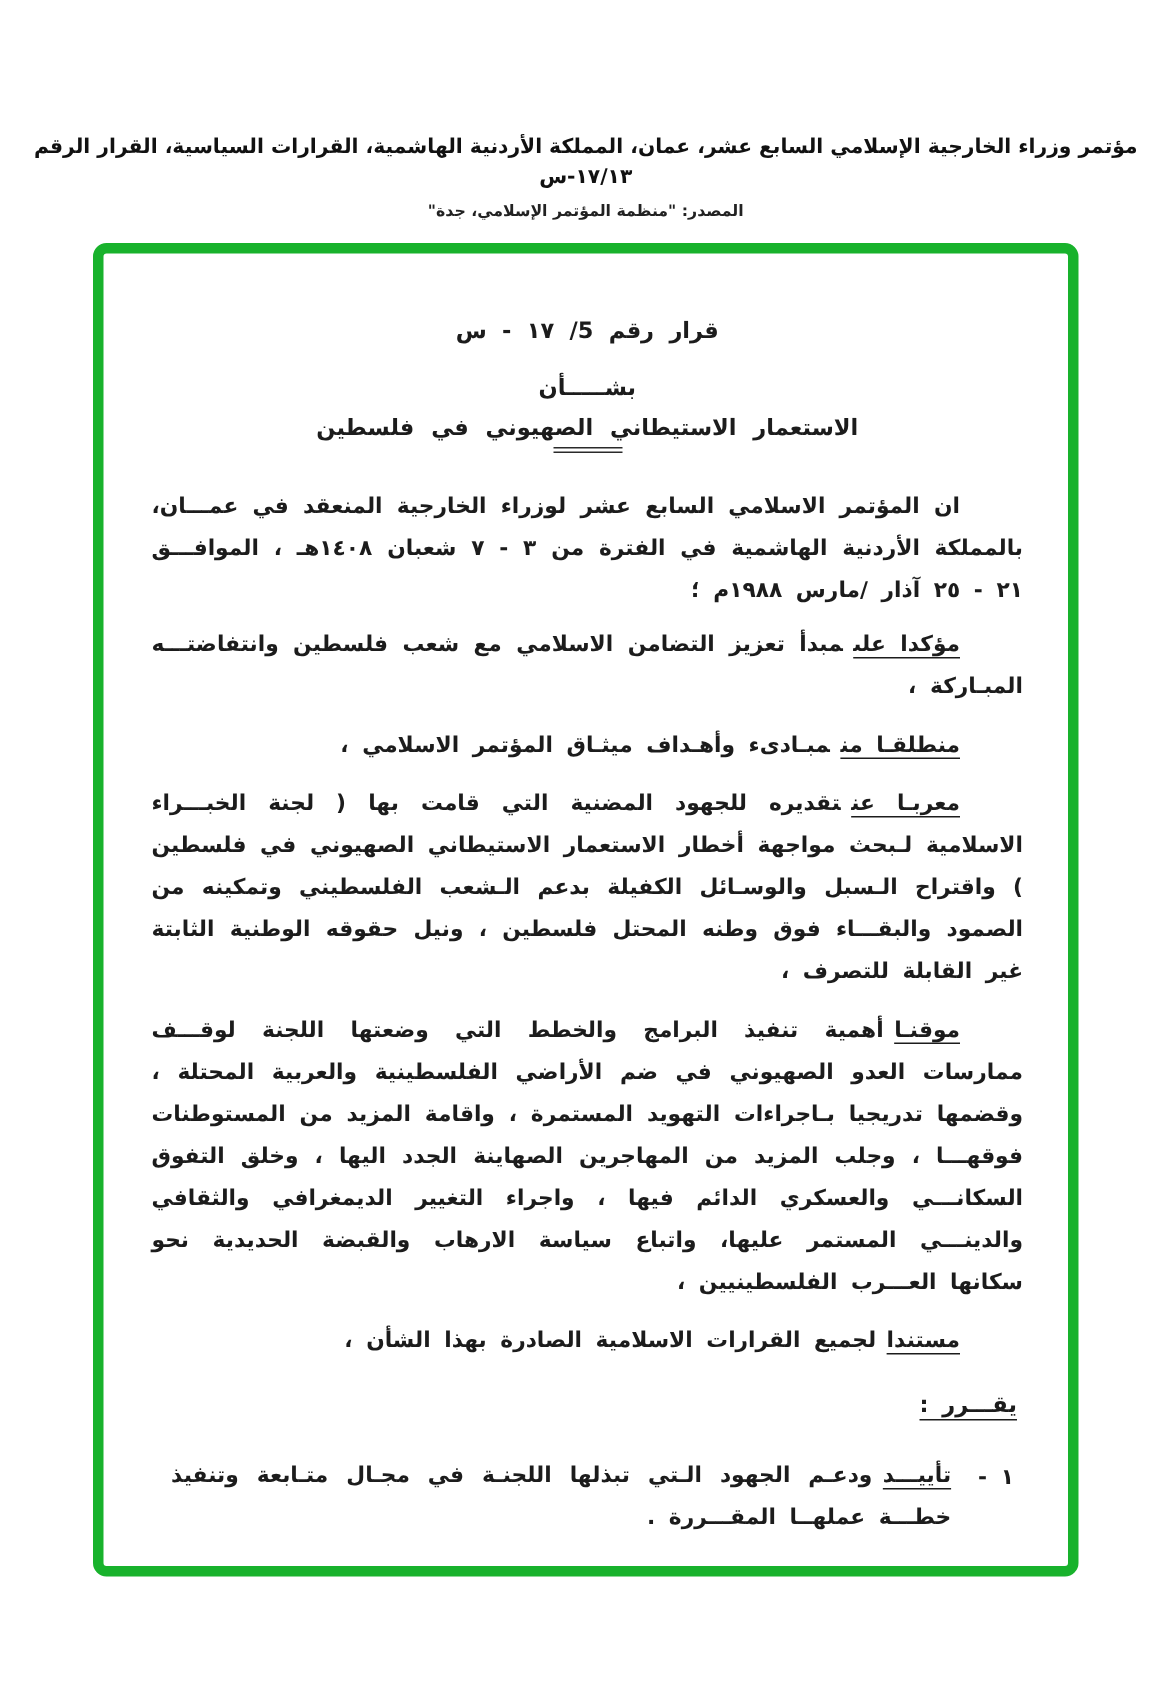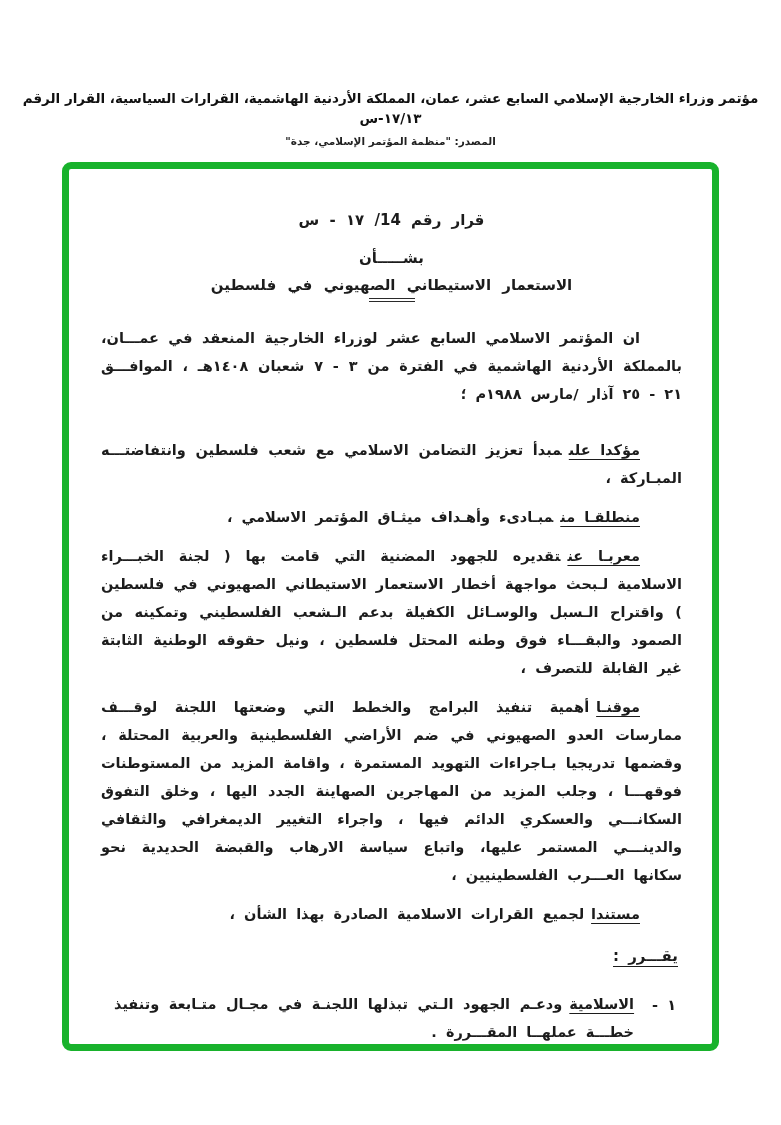--- a/index.html
+++ b/index.html
@@ -74,21 +74,21 @@
   }
   .para {
     margin-bottom: 11px;
     text-indent: 42px;
   }
   .para .lead {
     text-decoration: underline;
     text-underline-offset: 4px;
     margin-left: 7px;
   }
-  .preamble { margin-bottom: 28px; }
+  .preamble { margin-bottom: 8px; }
 
   .decides {
     margin: 14px 4px 20px 12px;
     font-size: 15px;
     text-decoration: underline;
     text-underline-offset: 5px;
     text-indent: 0;
     width: fit-content;
   }
 
@@ -124,21 +124,21 @@
 
   <div class="ref-header">
     <div class="ref-line">مؤتمر وزراء الخارجية الإسلامي السابع عشر، عمان، المملكة الأردنية الهاشمية، القرارات السياسية، القرار الرقم ١٧/١٣-س</div>
     <div class="src-line">المصدر:  "منظمة المؤتمر الإسلامي، جدة"</div>
   </div>
 
   <div class="doc-frame">
     <div class="doc-inner">
 
       <div class="title-block">
-        <div class="title-line1">قرار رقم 14/ ١٧ - س</div>
+        <div class="title-line1">قرار رقم 5/ ١٧ - س</div>
         <div class="title-line2">بشـــــأن</div>
         <div class="title-line3">الاستعمار الاستيطاني الصهيوني في فلسطين</div>
         <div class="dbl-underline"></div>
       </div>
 
       <div class="body-text">
 
         <p class="para preamble">ان المؤتمر الاسلامي السابع عشر لوزراء الخارجية المنعقد في عمـــان، بالمملكة الأردنية الهاشمية في الفترة من ٣ - ٧ شعبان ١٤٠٨هـ ، الموافـــق ٢١ - ٢٥ آذار /مارس ١٩٨٨م ؛</p>
 
         <p class="para">
@@ -159,21 +159,21 @@
 
         <p class="para">
           <span class="lead">مستندا</span><span>لجميع القرارات الاسلامية الصادرة بهذا الشأن ،</span>
         </p>
 
         <p class="para decides">يقـــرر :</p>
 
         <div class="res-item">
           <span class="res-num">١ -</span>
           <p class="res-text">
-            <span class="lead">الاسلامية</span><span>ودعـم الجهود الـتي تبذلها اللجنـة في مجـال متـابعة وتنفيذ خطـــة عملهــا المقـــررة .</span>
+            <span class="lead">تأييـــد</span><span>ودعـم الجهود الـتي تبذلها اللجنـة في مجـال متـابعة وتنفيذ خطـــة عملهــا المقـــررة .</span>
           </p>
         </div>
 
       </div>
     </div>
   </div>
 
 </div>
 
 </body></html>

